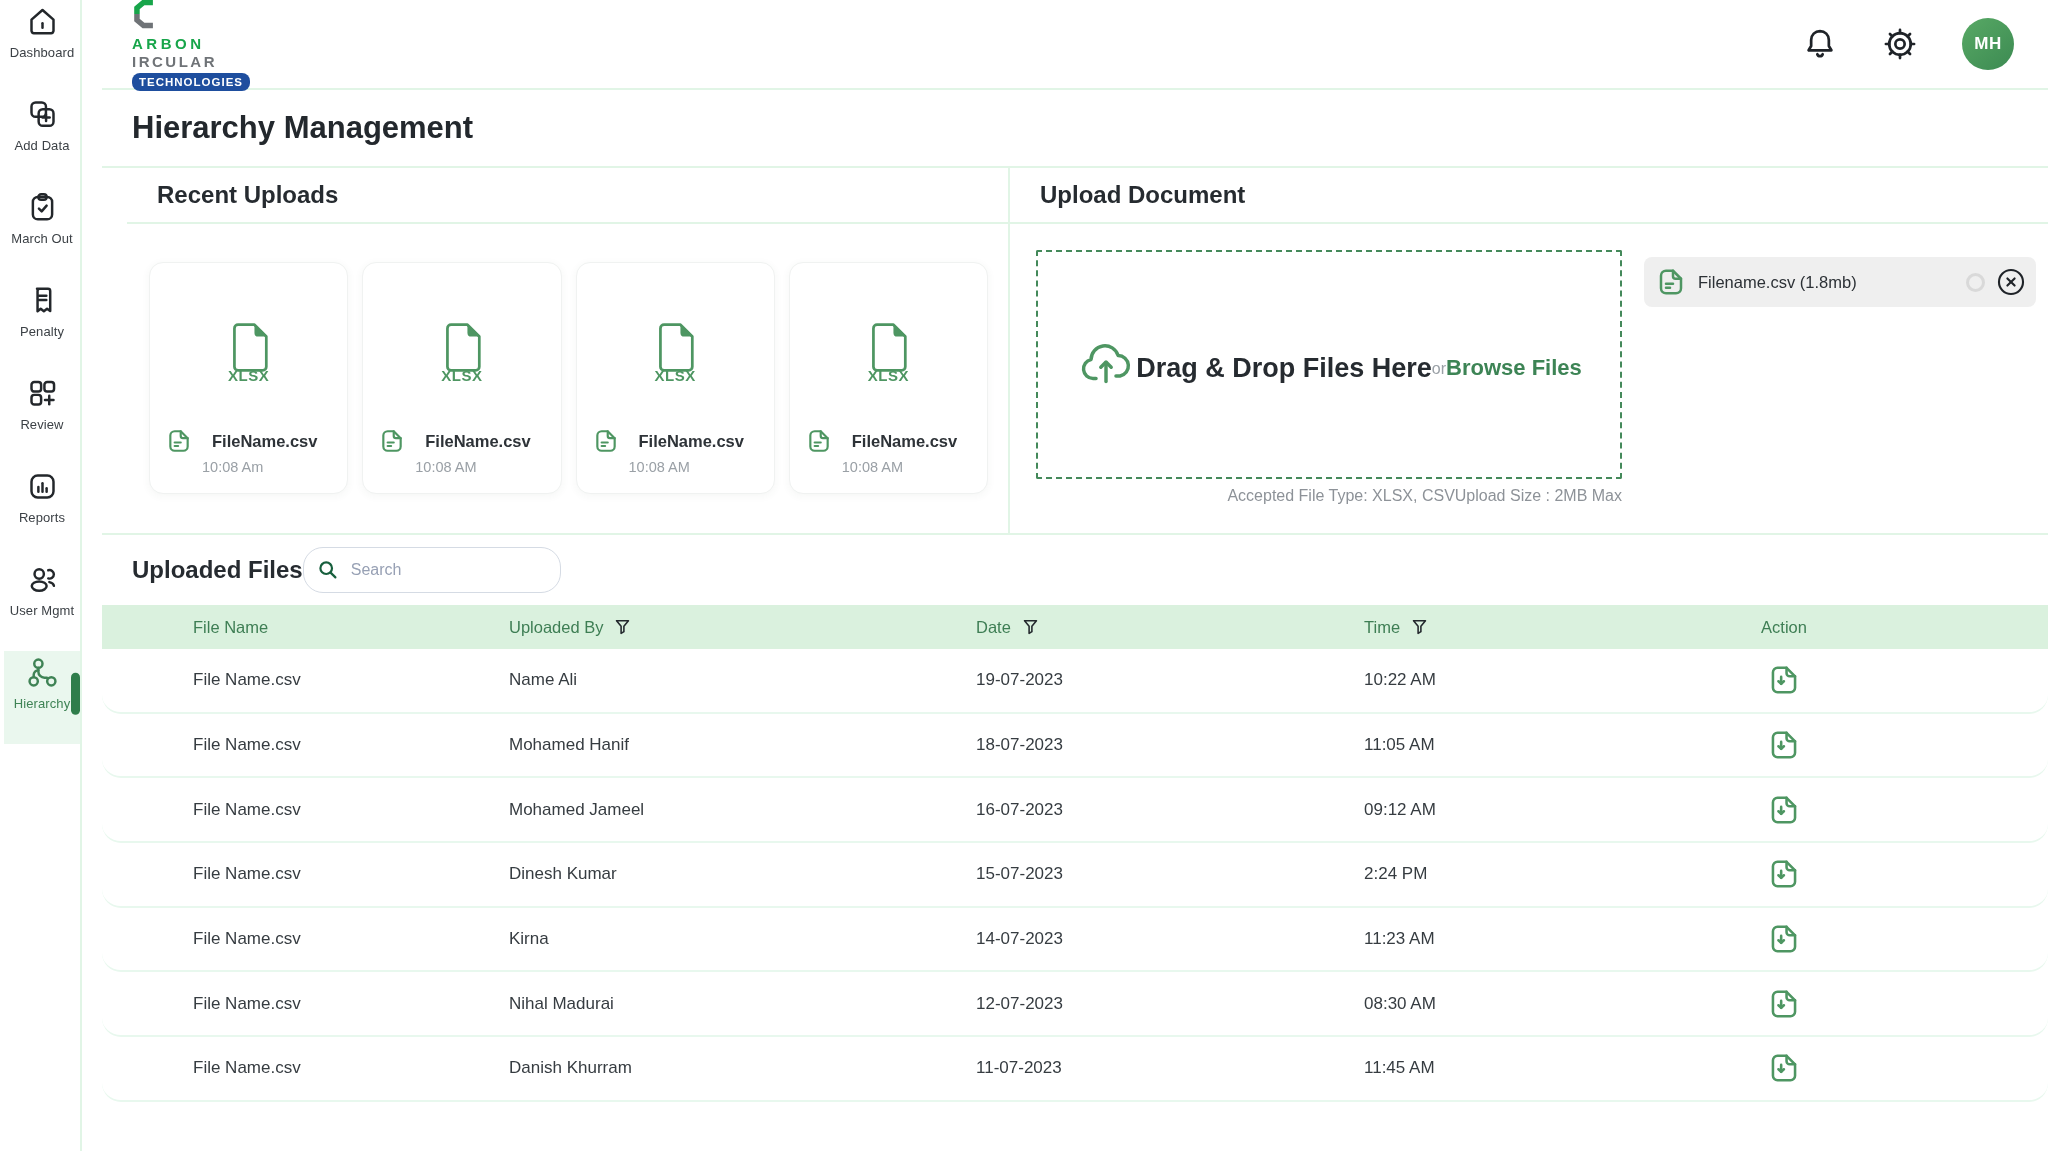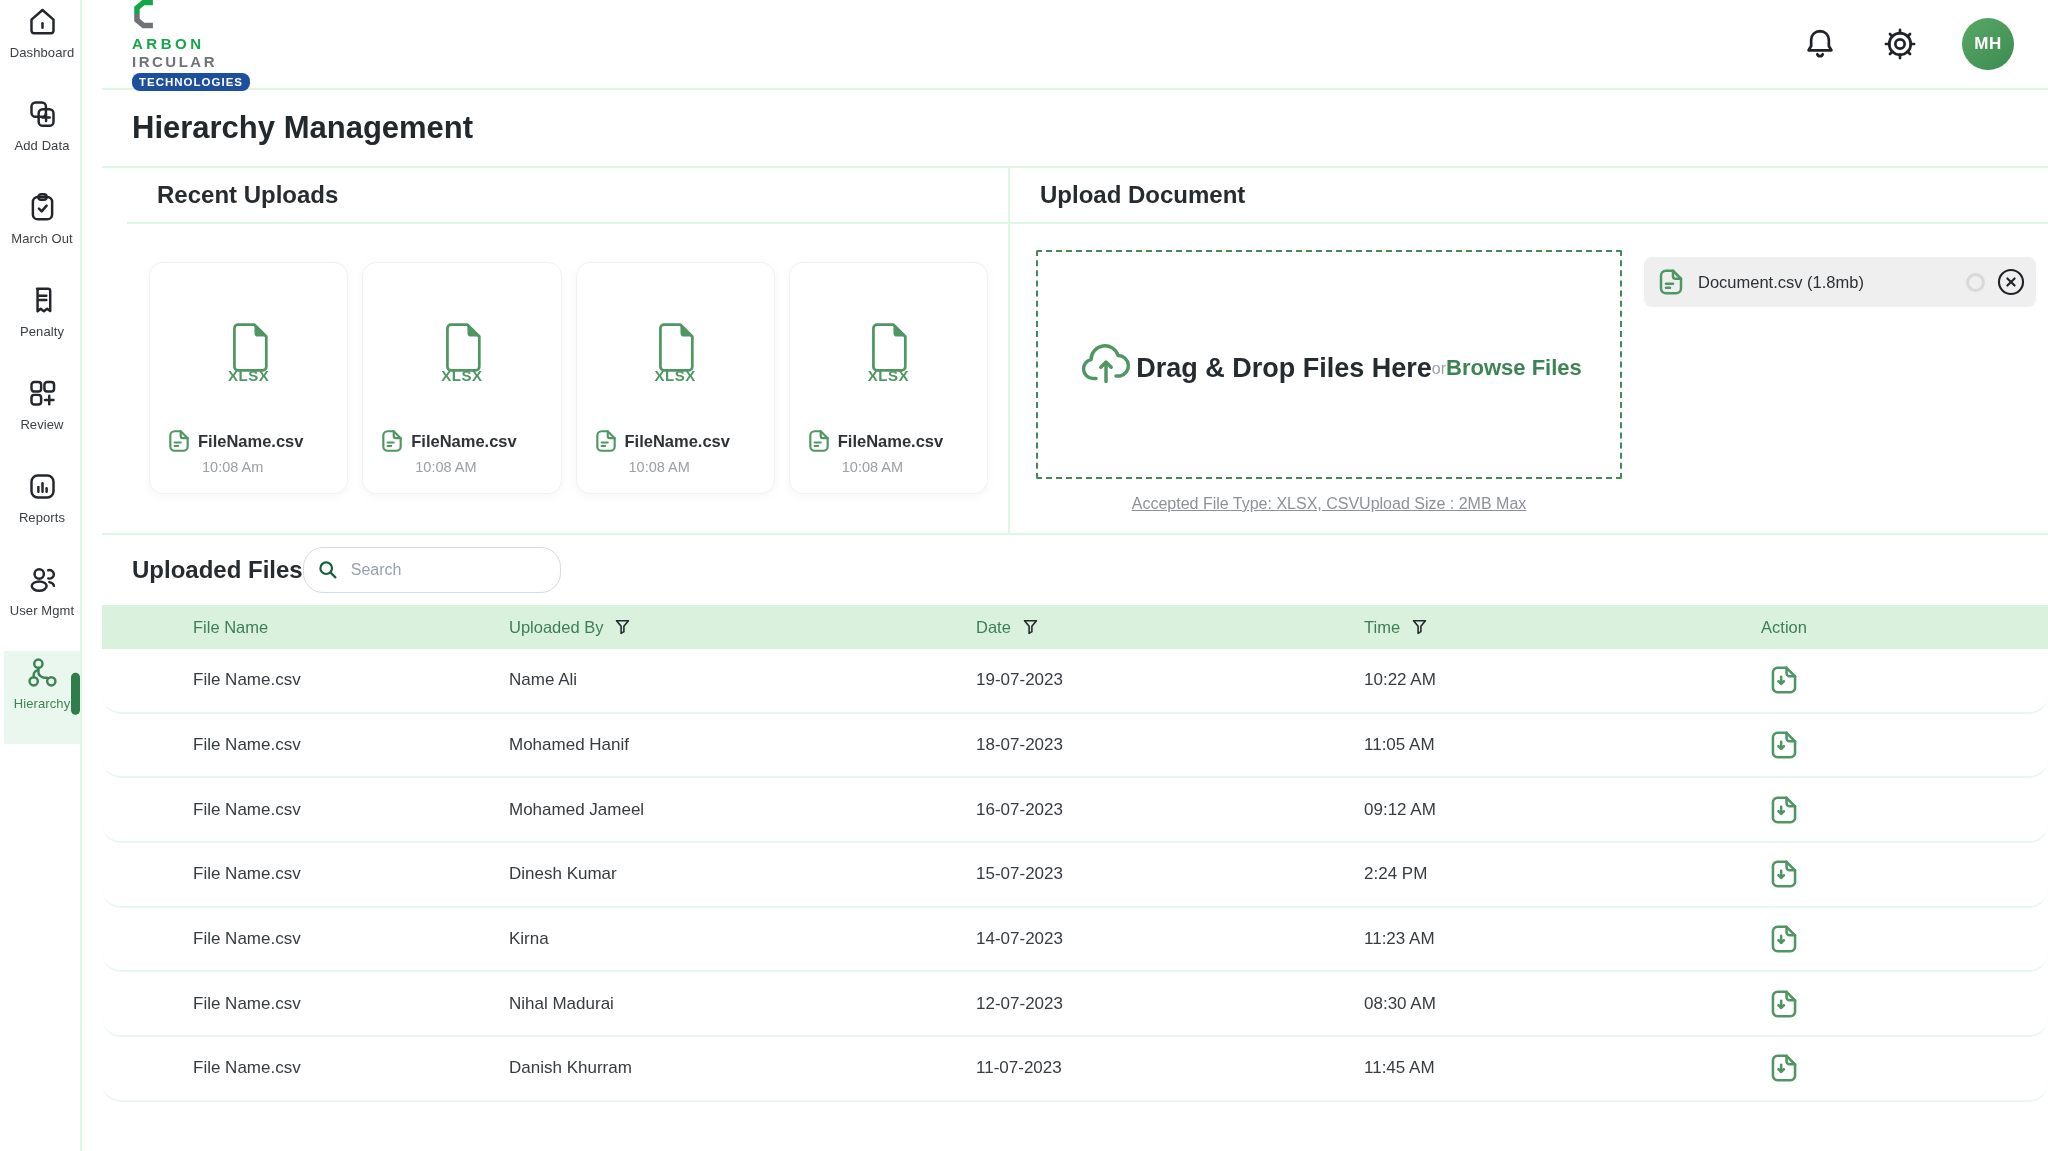--- a/index.html
+++ b/index.html
@@ -59,33 +59,33 @@
   .panel-left{width:906px;padding-left:25px;}
   .panel-right{flex:1;border-left:2px solid var(--line);}
   .section-head{height:56px;border-bottom:2px solid var(--line);display:flex;align-items:center;
     padding-left:30px;font-size:24px;font-weight:600;color:#262b30;}
 
   .cards{display:flex;gap:14px;padding:38px 20px 0 22px;}
   .card{width:205px;height:232px;background:#fff;border:1px solid #f0f2f1;border-radius:14px;
     box-shadow:0 2px 8px rgba(60,80,65,.05);padding:14px 16px 16px;display:flex;flex-direction:column;cursor:pointer;}
   .card-art{flex:1;display:flex;flex-direction:column;align-items:center;justify-content:center;color:var(--green);}
   .xlsx-badge{font-size:15px;font-weight:700;color:var(--green);letter-spacing:.5px;margin-top:-6px;}
-  .card-file{display:flex;align-items:center;gap:6px;font-size:16.5px;font-weight:600;color:#2e3338;}
+  .card-file{display:flex;align-items:center;gap:20px;font-size:16.5px;font-weight:600;color:#2e3338;}
   .card-doc{width:26px;height:26px;color:var(--green);flex:0 0 auto;}
   .card-time{font-size:14.5px;color:var(--muted);margin:5px 0 2px 36px;}
 
   .upload-body{display:flex;padding:26px 0 0 26px;}
   .dz-col{display:flex;flex-direction:column;}
   .dropzone{width:586px;height:229px;border:2px dashed #44895a;border-radius:2px;
     display:flex;flex-direction:row;align-items:center;justify-content:center;cursor:pointer;}
   .dz-cloud{width:60px;height:52px;color:var(--green);}
   .dz-head{font-size:27px;font-weight:600;color:#262b30;margin-top:8px;}
   .dz-or{font-size:16px;color:var(--muted);margin-top:9px;}
   .dz-browse{font-size:22px;font-weight:600;color:var(--green-dark);margin-top:7px;cursor:pointer;}
-  .upload-info{width:586px;display:flex;justify-content:center;font-size:16px;color:#8d9298;margin-top:16px;text-decoration:underline;}
+  .upload-info{width:586px;display:flex;justify-content:flex-end;font-size:16px;color:#8d9298;margin-top:8px;}
 
   .chip{margin-left:22px;margin-top:7px;width:392px;height:50px;background:#efefef;border-radius:8px;
     display:flex;align-items:center;gap:12px;padding:0 11px 0 12px;}
   .chip-doc{width:30px;height:30px;color:var(--green);}
   .chip-label{font-size:16.5px;font-weight:500;color:#2c3136;}
   .chip-progress{margin-left:auto;width:19px;height:19px;border:3px solid #d9d9d9;border-radius:50%;}
   .chip-close{width:28px;height:28px;color:#1f2328;cursor:pointer;}
 
   
   .files-head{height:70px;display:flex;align-items:center;padding-left:30px;}
@@ -403,21 +403,21 @@
             <span>Accepted File Type: XLSX, CSV</span>
             <span>Upload Size : 2MB Max</span>
           </div>
         </div>
         <div class="chip">
           <span class="chip-doc">
               <svg class="ic" width="30" height="30" style="stroke-width:2">
                 <use href="#i-doc"></use>
               </svg>
             </span>
-          <span class="chip-label">Document.csv (1.8mb)</span>
+          <span class="chip-label">Filename.csv (1.8mb)</span>
           <span class="chip-progress"></span>
           <span class="chip-close">
               <svg class="ic" width="28" height="28">
                 <use href="#i-closecircle"></use>
               </svg>
             </span>
         </div>
       </div>
     </section>
   </div>

